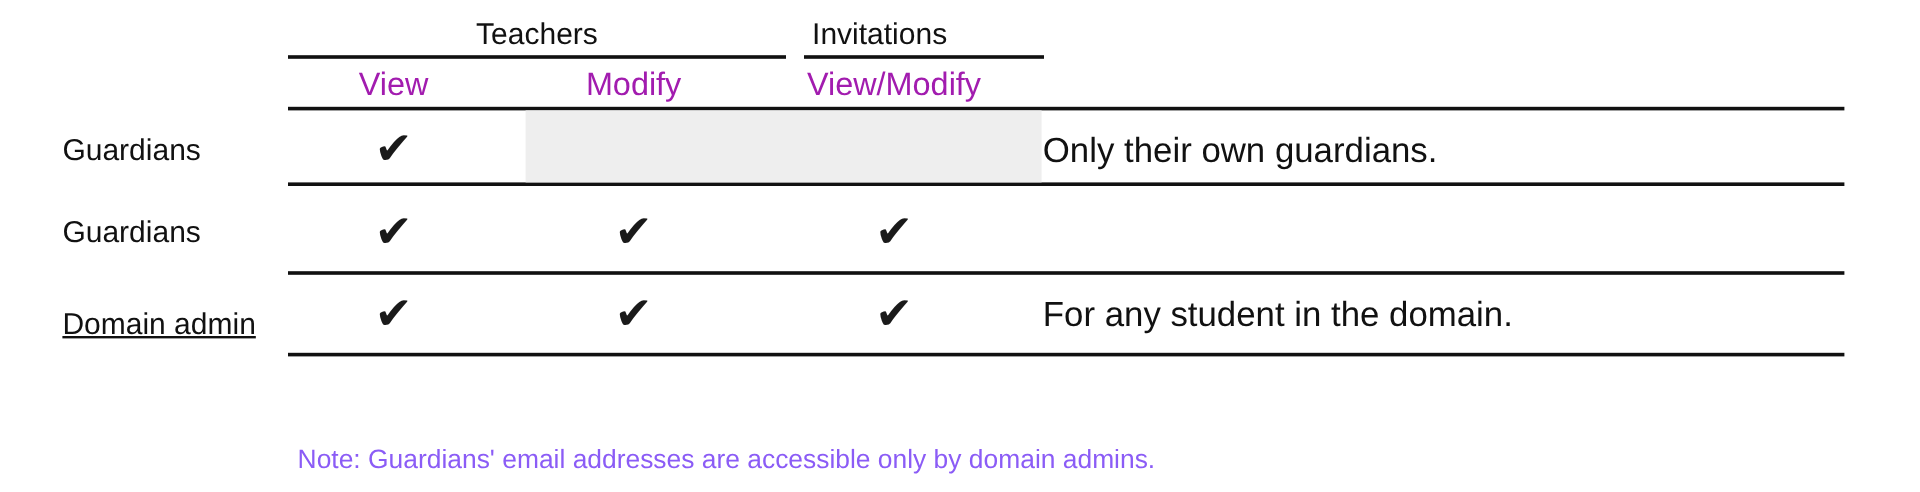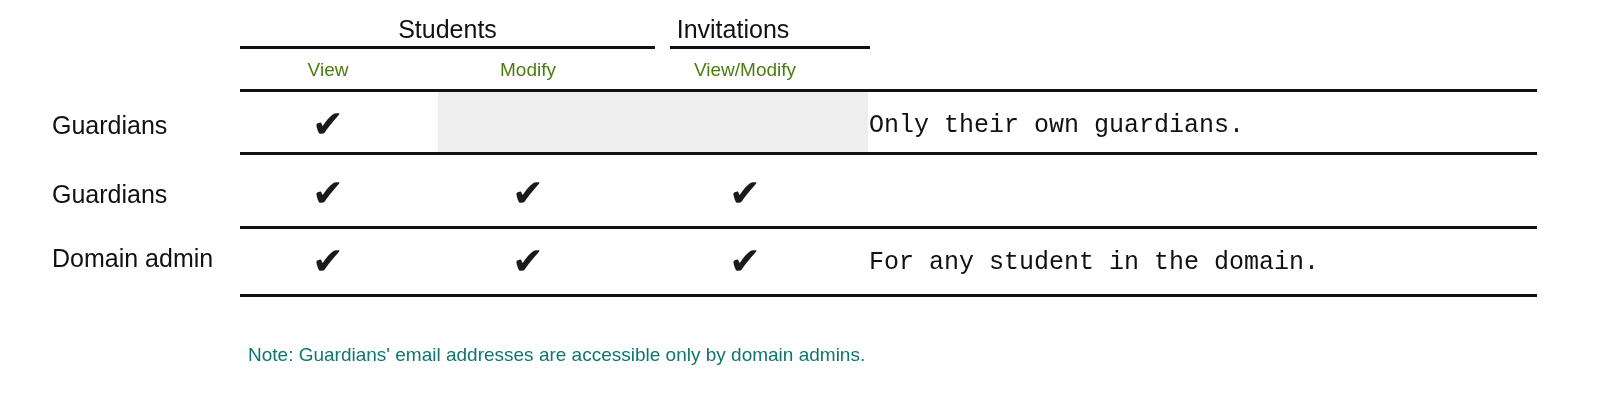--- a/index.html
+++ b/index.html
@@ -35,25 +35,25 @@
   .group-head {
     position: absolute;
     font-size: 25px;
     line-height: 30px;
     text-align: center;
     white-space: nowrap;
     color: #111111;
   }
   .sub-head {
     position: absolute;
-    font-size: 19px;
+    font-size: 27px;
     line-height: 30px;
     text-align: center;
     white-space: nowrap;
-    color: #4d7c0f;
+    color: #a21caf;
   }
 
   
   .row-label {
     position: absolute;
     font-size: 25px;
     line-height: 30px;
     white-space: nowrap;
     color: #111111;
   }
@@ -65,42 +65,42 @@
     line-height: 38px;
     text-align: center;
     color: #1a1a1a;
     font-family: "DejaVu Sans", sans-serif;
     font-weight: bold;
   }
 
   
   .desc {
     position: absolute;
-    font-size: 25px;
+    font-size: 29px;
     line-height: 32px;
     color: #111111;
     white-space: pre-line;
-    font-family: Liberation Mono, monospace;
   }
 
   
   .note {
     position: absolute;
-    font-size: 19px;
+    font-size: 22px;
     line-height: 30px;
-    color: #0f766e;
+    color: #8b5cf6;
     white-space: nowrap;
+    margin-top: 28px;
   }
 </style>
 </head>
 <body>
 
 <div id="canvas">
 
-  <div class="group-head" style="left:240px; top:14px; width:415px;">Students</div>
+  <div class="group-head" style="left:240px; top:14px; width:415px;">Teachers</div>
 
   <div class="group-head" style="left:628px; top:14px; width:210px;">Invitations</div>
 
   <div class="rule" style="left:240px; top:46px; width:415px;"></div>
   <div class="rule" style="left:670px; top:46px; width:200px;"></div>
 
   <div class="sub-head" style="left:248px; top:55px; width:160px;">View</div>
 
   <div class="sub-head" style="left:655px; top:55px; width:180px;">View/Modify</div>
 
@@ -125,21 +125,21 @@
 
   <div class="row-label" style="left:52px; top:179px;">Guardians</div>
 
   <div class="check" style="left:248px; top:174px; width:160px;">✔</div>
 
   <div class="check" style="left:448px; top:174px; width:160px;">✔</div>
 
   <div class="check" style="left:655px; top:174px; width:180px;">✔</div>
 
 
-  <div class="row-label" style="left:52px; top:243px;">Domain admin</div>
+  <div class="row-label" style="left:52px; top:255px;text-decoration:underline;">Domain admin</div>
 
   <div class="check" style="left:248px; top:242px; width:160px;">✔</div>
 
   <div class="check" style="left:448px; top:242px; width:160px;">✔</div>
 
   <div class="check" style="left:655px; top:242px; width:180px;">✔</div>
 
   <div class="desc" style="left:869px; top:247px; width:660px;">For any student in the domain.</div>
 
   <div class="note" style="left:248px; top:340px;">Note: Guardians' email addresses are accessible only by domain admins.</div>

